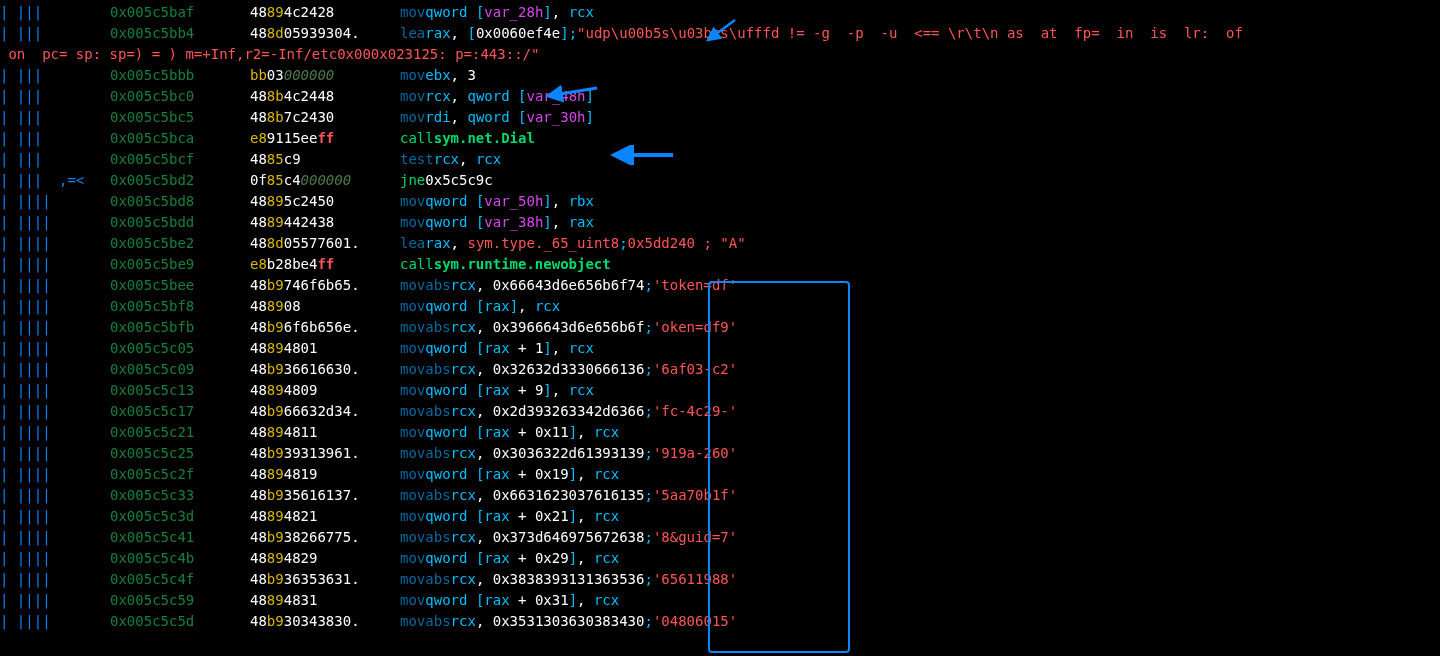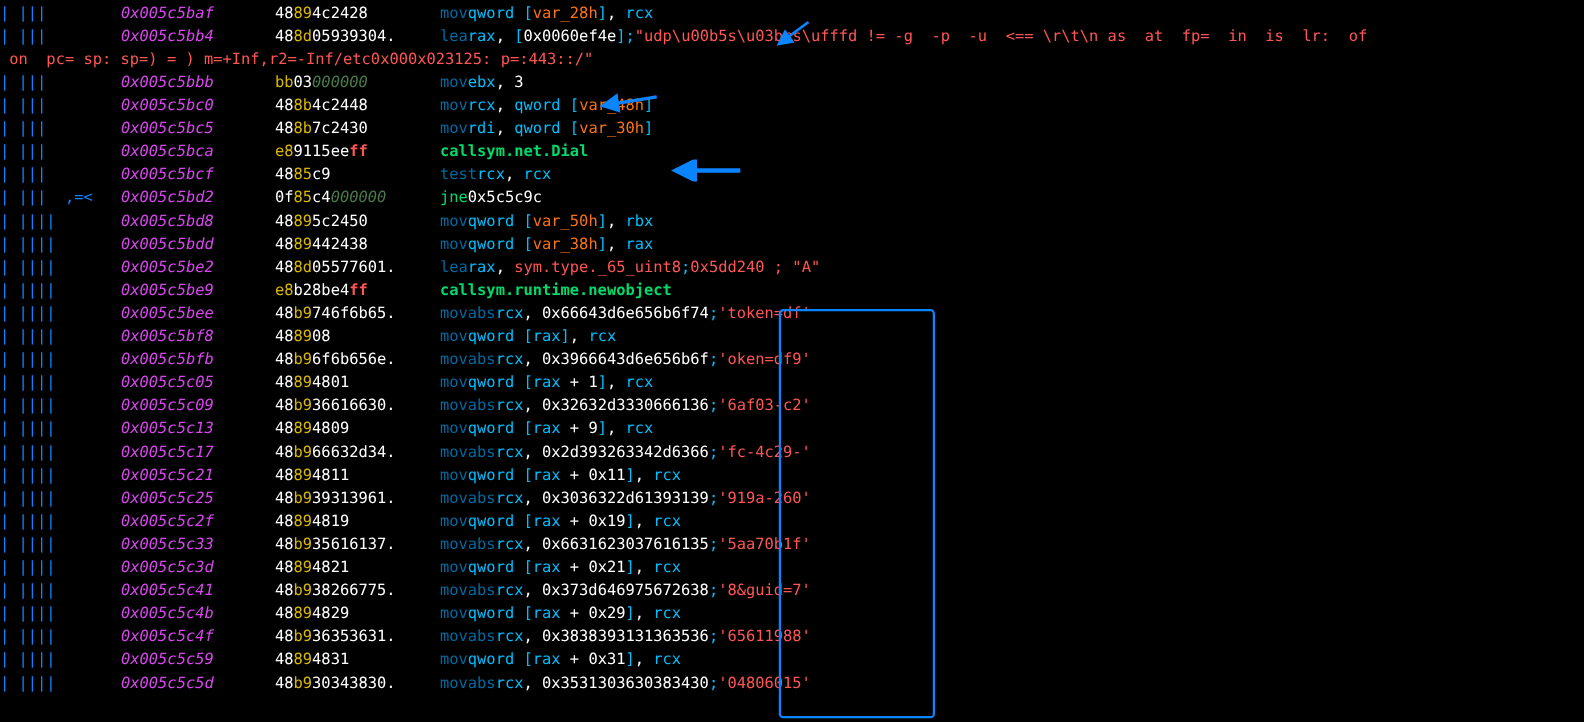--- a/index.html
+++ b/index.html
@@ -23,42 +23,41 @@
     align-items: baseline;
     height: 21px;
   }
   .gutter {
     display: inline-block;
     width: 110px;
     color: #0a84ff;
     flex-shrink: 0;
   }
   .addr {
-    color: #d946ef;
+    color: #15803d;
     display: inline-block;
     width: 140px;
     flex-shrink: 0;
-    font-style: italic;
   }
   .bytes {
     display: inline-block;
     width: 150px;
     flex-shrink: 0;
   }
   .bytes-y { color: #d9b800; margin-top: 34px; }
   .bytes-w { color: #fff; }
   .bytes-dim { color: #4a7a4a; font-style: italic; }
   .bytes-r { color: #ff5555; font-weight: bold; }
   .mnem { color: #0369a1; text-align: right; }
-  .mnem-call { color: #00d96c; font-weight: bold; }
+  .mnem-call { color: #00d96c; font-weight: normal; }
   .mnem-jmp { color: #00d96c; }
   .reg { color: #00bfff; }
   .num { color: #ffffff; }
   .bracket-op { color: #00bfff; }
-  .var { color: #f97316; margin-top: 40px; }
+  .var { color: #d946ef; margin-top: 40px; }
   .sym { color: #ff5555; }
   .sym-call { color: #00d96c; font-weight: bold; }
   .comment { color: #ff5555; }
   .sep { color: #00bfff; }
   .wrapline { color: #ff5555; padding-left: 0; }
   .highlight-box {
     position: absolute;
     border: 2px solid #0a84ff;
     border-radius: 4px;
     pointer-events: none;

